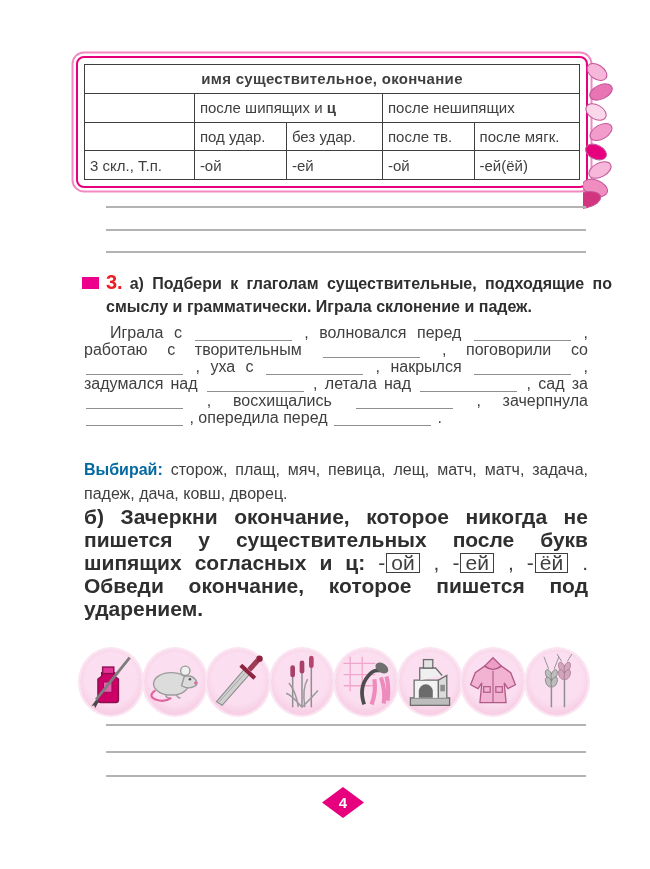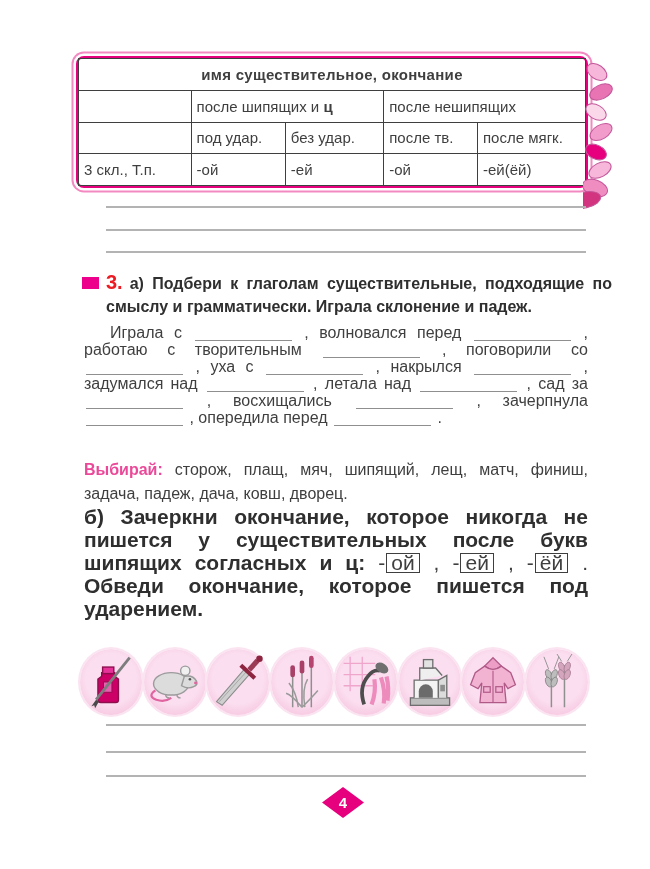--- a/index.html
+++ b/index.html
@@ -1,21 +1,21 @@
 <!DOCTYPE html>
 <html><head>
 <meta charset="utf-8">
 <style>
   html,body{margin:0;padding:0;background:#fff;}
   .page{position:relative;width:650px;height:869px;background:#fff;overflow:hidden;
         font-family:"Liberation Sans",sans-serif;color:#3a3a3a;}
 
   
   .table-frame{position:absolute;left:76px;top:56px;width:512px;height:132px;box-sizing:border-box;
-        border:2.5px solid #e6007d;border-radius:8px;background:#fff;
+        border:2.5px solid #e6007d;border-radius:8px;padding:6px;background:#fff;
         box-shadow:0 0 0 2.5px #fff,0 0 0 4.5px #f289c1;}
   table.decl{width:100%;height:100%;border-collapse:collapse;font-size:15px;color:#3f3f3f;table-layout:fixed;}
   table.decl td{border:1.6px solid #3f3f3f;padding:0 5px;height:22px;white-space:nowrap;overflow:hidden;}
   td.tcenter{}
   td.ttitle{text-align:center;font-weight:700;letter-spacing:.3px;}
   .lace{position:absolute;left:583px;top:58px;}
 
   
   .rule-line{position:absolute;left:106px;width:480px;height:2px;background:#b3b3b3;}
 
@@ -26,21 +26,21 @@
   .ex-num{font-size:20px;color:#ed1c24;font-weight:700;margin-right:7px;}
 
   
   .fill{position:absolute;left:84px;top:324px;width:504px;font-size:16px;line-height:17px;
         color:#3f3f3f;text-align:justify;text-indent:26px;}
   .blank{display:inline-block;width:97px;height:14px;border-bottom:1.6px solid #8f8f8f;
         vertical-align:-3px;margin:0 2px;}
 
   .vybiray{position:absolute;left:84px;top:458px;width:504px;font-size:16px;line-height:23.5px;
         color:#3f3f3f;text-align:justify;}
-  .vybiray b{color:#ec4899;}
+  .vybiray b{color:#0369a1;}
 
   .partb{position:absolute;left:84px;top:505px;width:504px;font-size:21px;line-height:23px;
         font-weight:700;color:#2f2f2f;text-align:justify;}
   .endgroup{font-weight:400;color:#3f3f3f;}
   .endbox{display:inline-block;border:1.6px solid #3f3f3f;padding:0 4px;line-height:18px;margin:0 1px;}
 
   
   .badges{position:absolute;left:80px;top:649px;width:508px;display:flex;justify-content:space-between;}
   .badge{width:62px;height:66px;border-radius:50%;display:flex;align-items:center;justify-content:center;
         background:radial-gradient(circle at 50% 45%,#fbdff0 52%,#f6c3de 86%,#f1abd0 100%);
@@ -112,21 +112,21 @@
   <div class="rule-line" style="top:229px"></div>
   <div class="rule-line" style="top:251px"></div>
 
   <div class="ex-head" style="top:271px">
     <span class="bullet"></span><span class="ex-num">3.</span><span>а) Подбери к глаголам существительные, подходящие по смыслу и грамматически. Играла склонение и падеж.</span>
   </div>
 
   <div class="fill"><span class="seg">Играла с </span><span class="blank"></span><span class="seg"> , волновался перед </span><span class="blank"></span><span class="seg"> , работаю с творительным </span><span class="blank"></span><span class="seg"> , поговорили со </span><span class="blank"></span><span class="seg"> , уха с </span><span class="blank"></span><span class="seg"> , накрылся </span><span class="blank"></span><span class="seg"> , задумался над </span><span class="blank"></span><span class="seg"> , летала над </span><span class="blank"></span><span class="seg"> , сад за </span><span class="blank"></span><span class="seg"> , восхищались </span><span class="blank"></span><span class="seg"> , зачерпнула </span><span class="blank"></span><span class="seg"> , опередила перед </span><span class="blank"></span><span class="seg"> .</span></div>
 
   <div class="vybiray">
-    <b>Выбирай:</b><span> сторож, плащ, мяч, шипящий, лещ, матч, финиш, задача, падеж, дача, ковш, дворец.</span>
+    <b>Выбирай:</b><span> сторож, плащ, мяч, певица, лещ, матч, матч, задача, падеж, дача, ковш, дворец.</span>
   </div>
 
   <div class="partb">
     <span>б) Зачеркни окончание, которое никогда не пишется у существительных после букв шипящих согласных и ц: </span><span class="endgroup"><span>-</span><span class="endbox">ой</span><span> , </span><span>-</span><span class="endbox">ей</span><span> , </span><span>-</span><span class="endbox">ёй</span><span> . </span></span><span>Обведи окончание, которое пишется под ударением.</span>
   </div>
 
 
   <div class="badges">
       <span class="badge">
         <svg viewBox="0 0 60 60">

